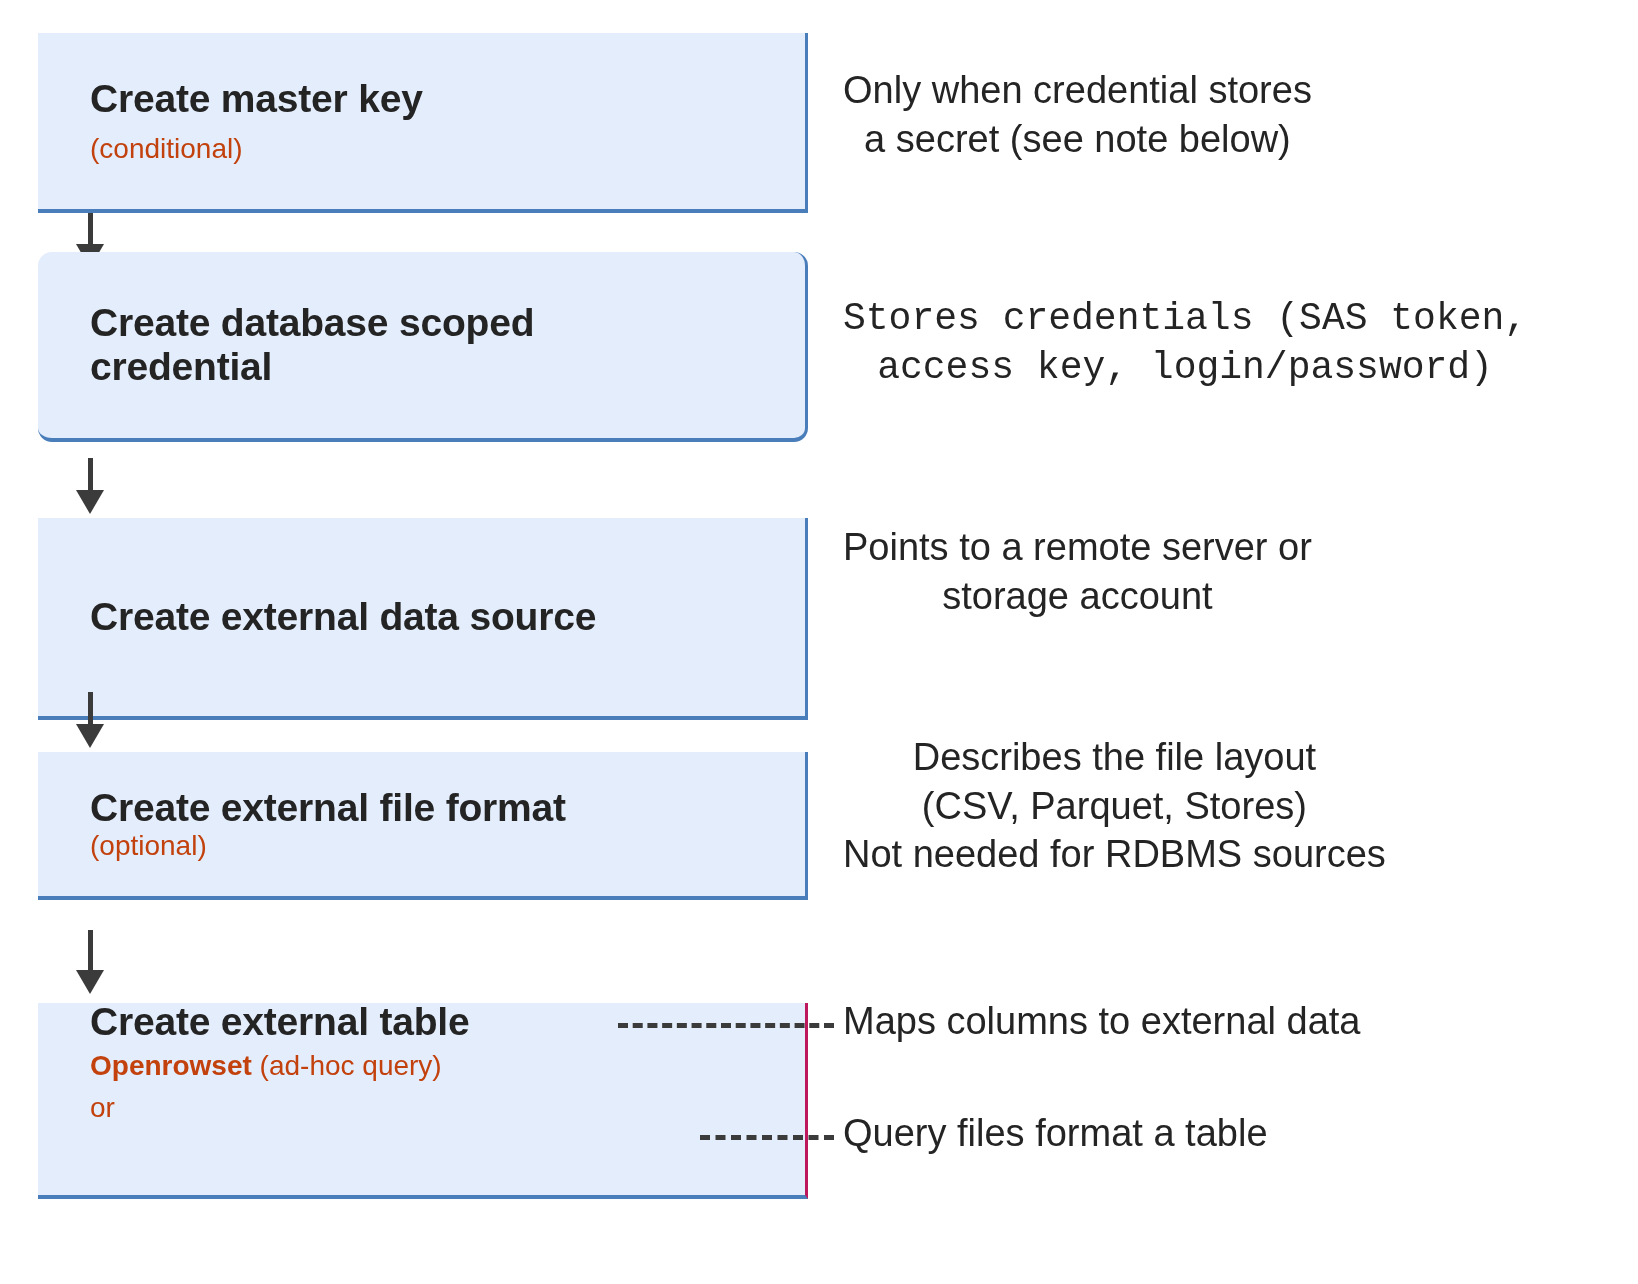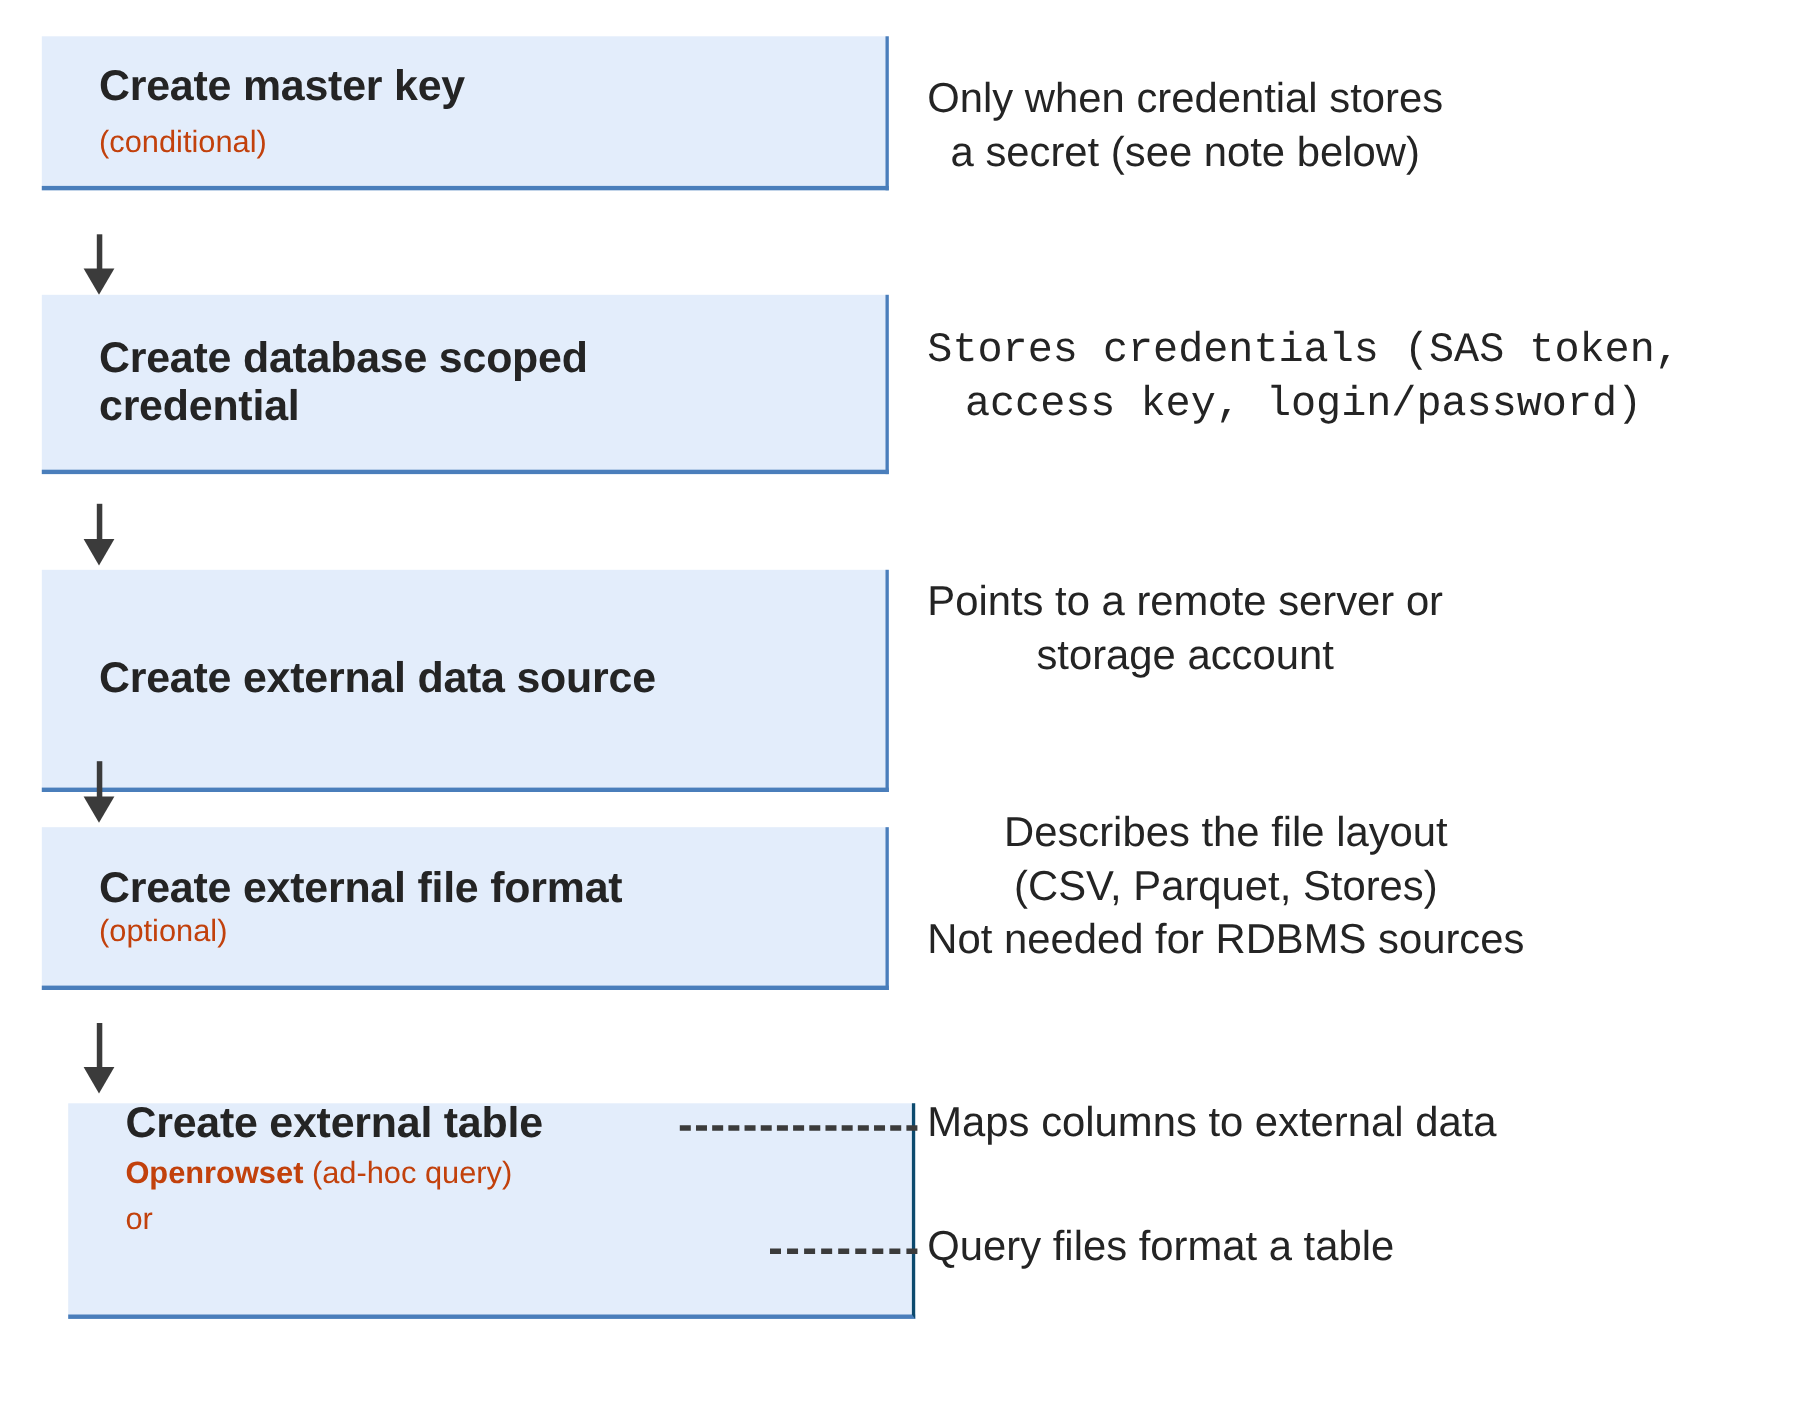--- a/index.html
+++ b/index.html
@@ -28,22 +28,21 @@
     border-bottom: 4px solid #4a7ebb;
     border-right: 3px solid #4a7ebb;
     box-sizing: border-box;
     display: flex;
     flex-direction: column;
     justify-content: center;
     padding-left: 52px;
     padding-right: 14px;
   }
   .node.no-right-rule {
-    border-right: 3px solid #0c4a6e;
-    margin-left: 24px;
+    border-right: 3px solid #be185d;
   }
   .node-title {
     font-size: 39px;
     font-weight: bold;
     line-height: 1.12;
     letter-spacing: -0.2px;
     color: #242424;
   }
   .node-sub {
     font-size: 28px;
@@ -95,33 +94,33 @@
 
   
   .b { font-weight: bold; }
   .n { font-weight: normal; }
 </style>
 </head>
 <body>
 
 <div id="canvas">
 
-  <div class="node" style="top:33px; height:140px;gap:12px;">
+  <div class="node" style="top:33px; height:180px;gap:12px;">
     <div class="node-title">Create master key</div>
     <div class="node-sub">(conditional)</div>
   </div>
   <div class="desc" style="top:66px;">Only when credential stores
 a secret (see note below)</div>
 
   <div class="arrow" style="left:88px; top:213px; height:55px;">
     <div class="stem" style="height:35px;"></div>
     <div class="head" style="top:31px;"></div>
   </div>
 
-  <div class="node" style="top:268px; height:163px;">
+  <div class="node" style="top:252px; height:190px;border-radius:14px;">
     <div class="node-title" style="white-space: pre-line;">Create database scoped
 credential</div>
   </div>
   <div class="desc" style="top:295px;font-family:Liberation Mono, monospace;">Stores credentials (SAS token,
 access key, login/password)</div>
 
   <div class="arrow" style="left:88px; top:458px; height:60px;">
     <div class="stem" style="height:36px;"></div>
     <div class="head" style="top:32px;"></div>
   </div>

